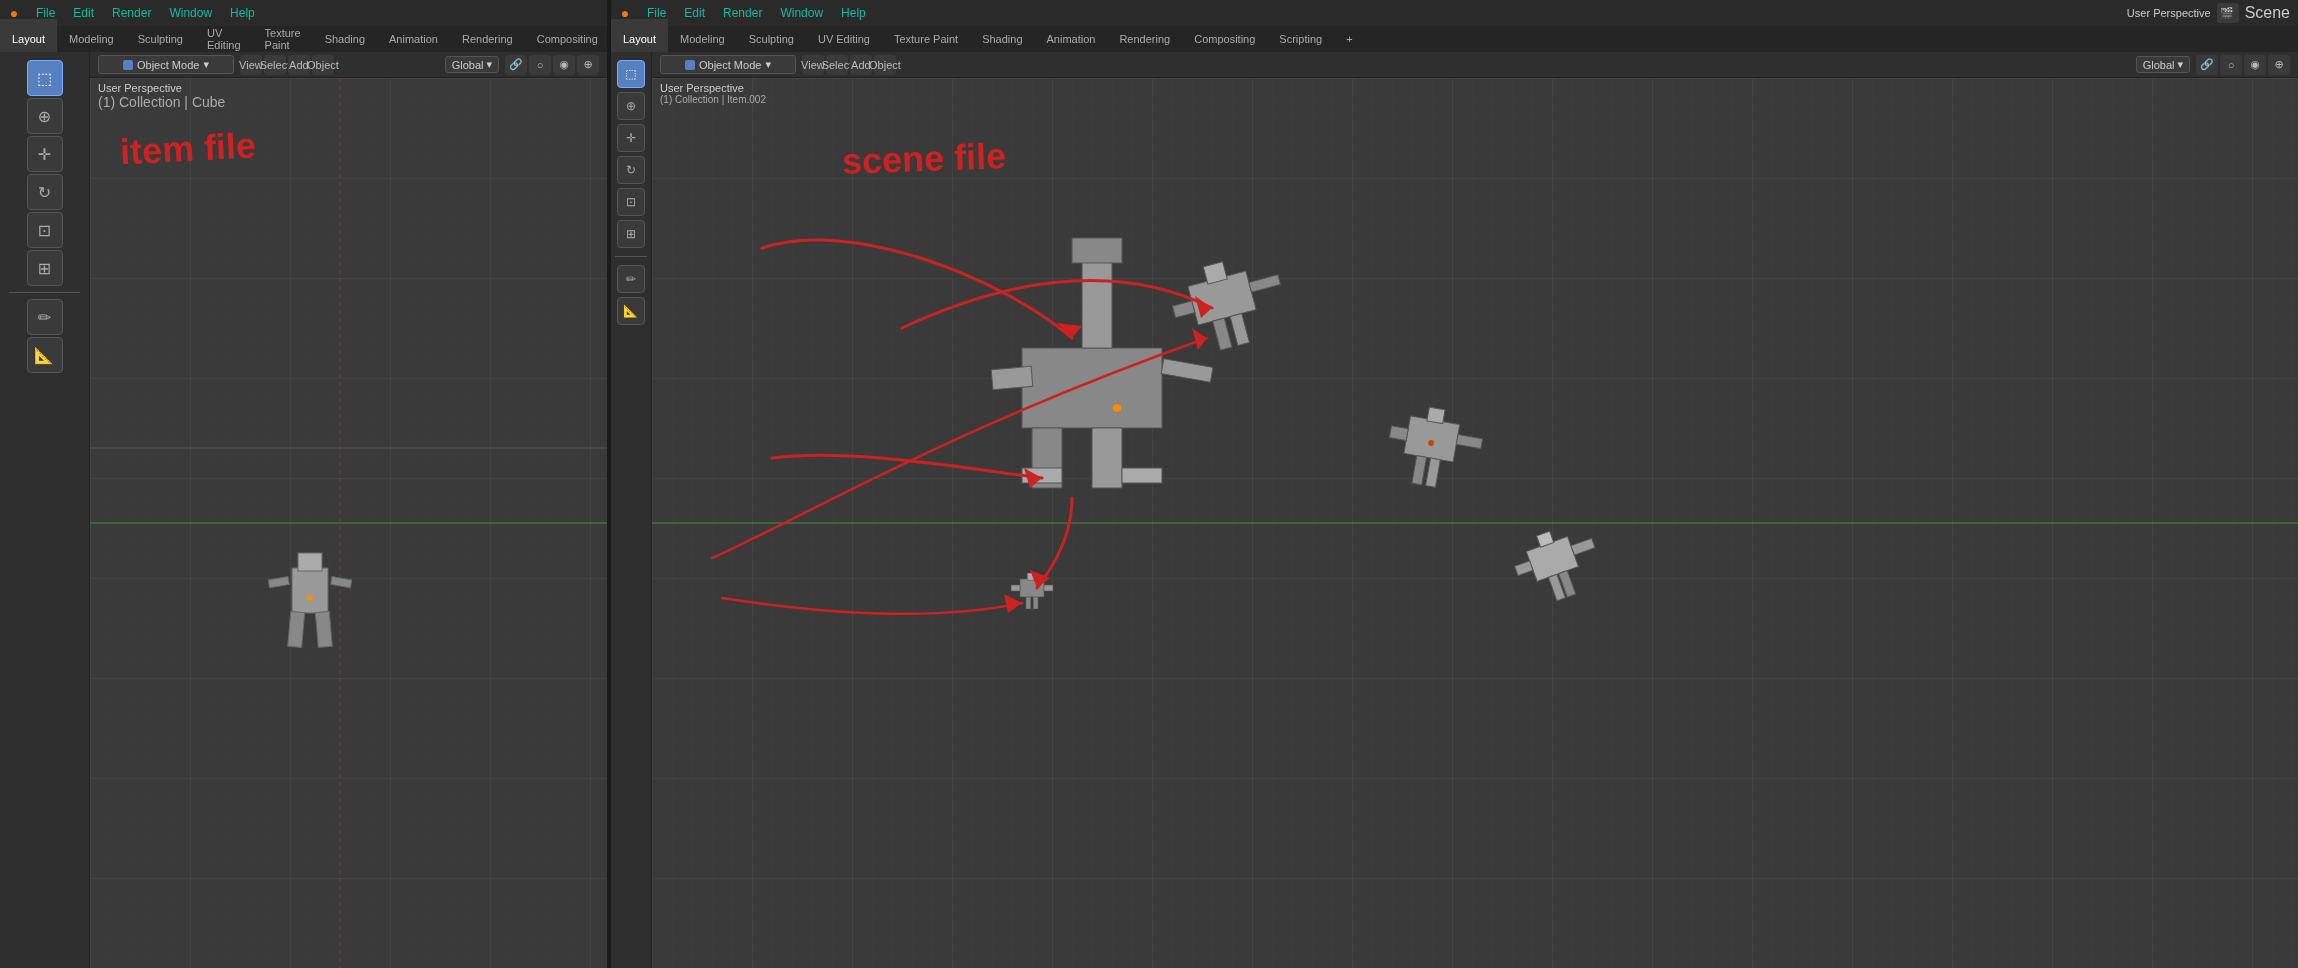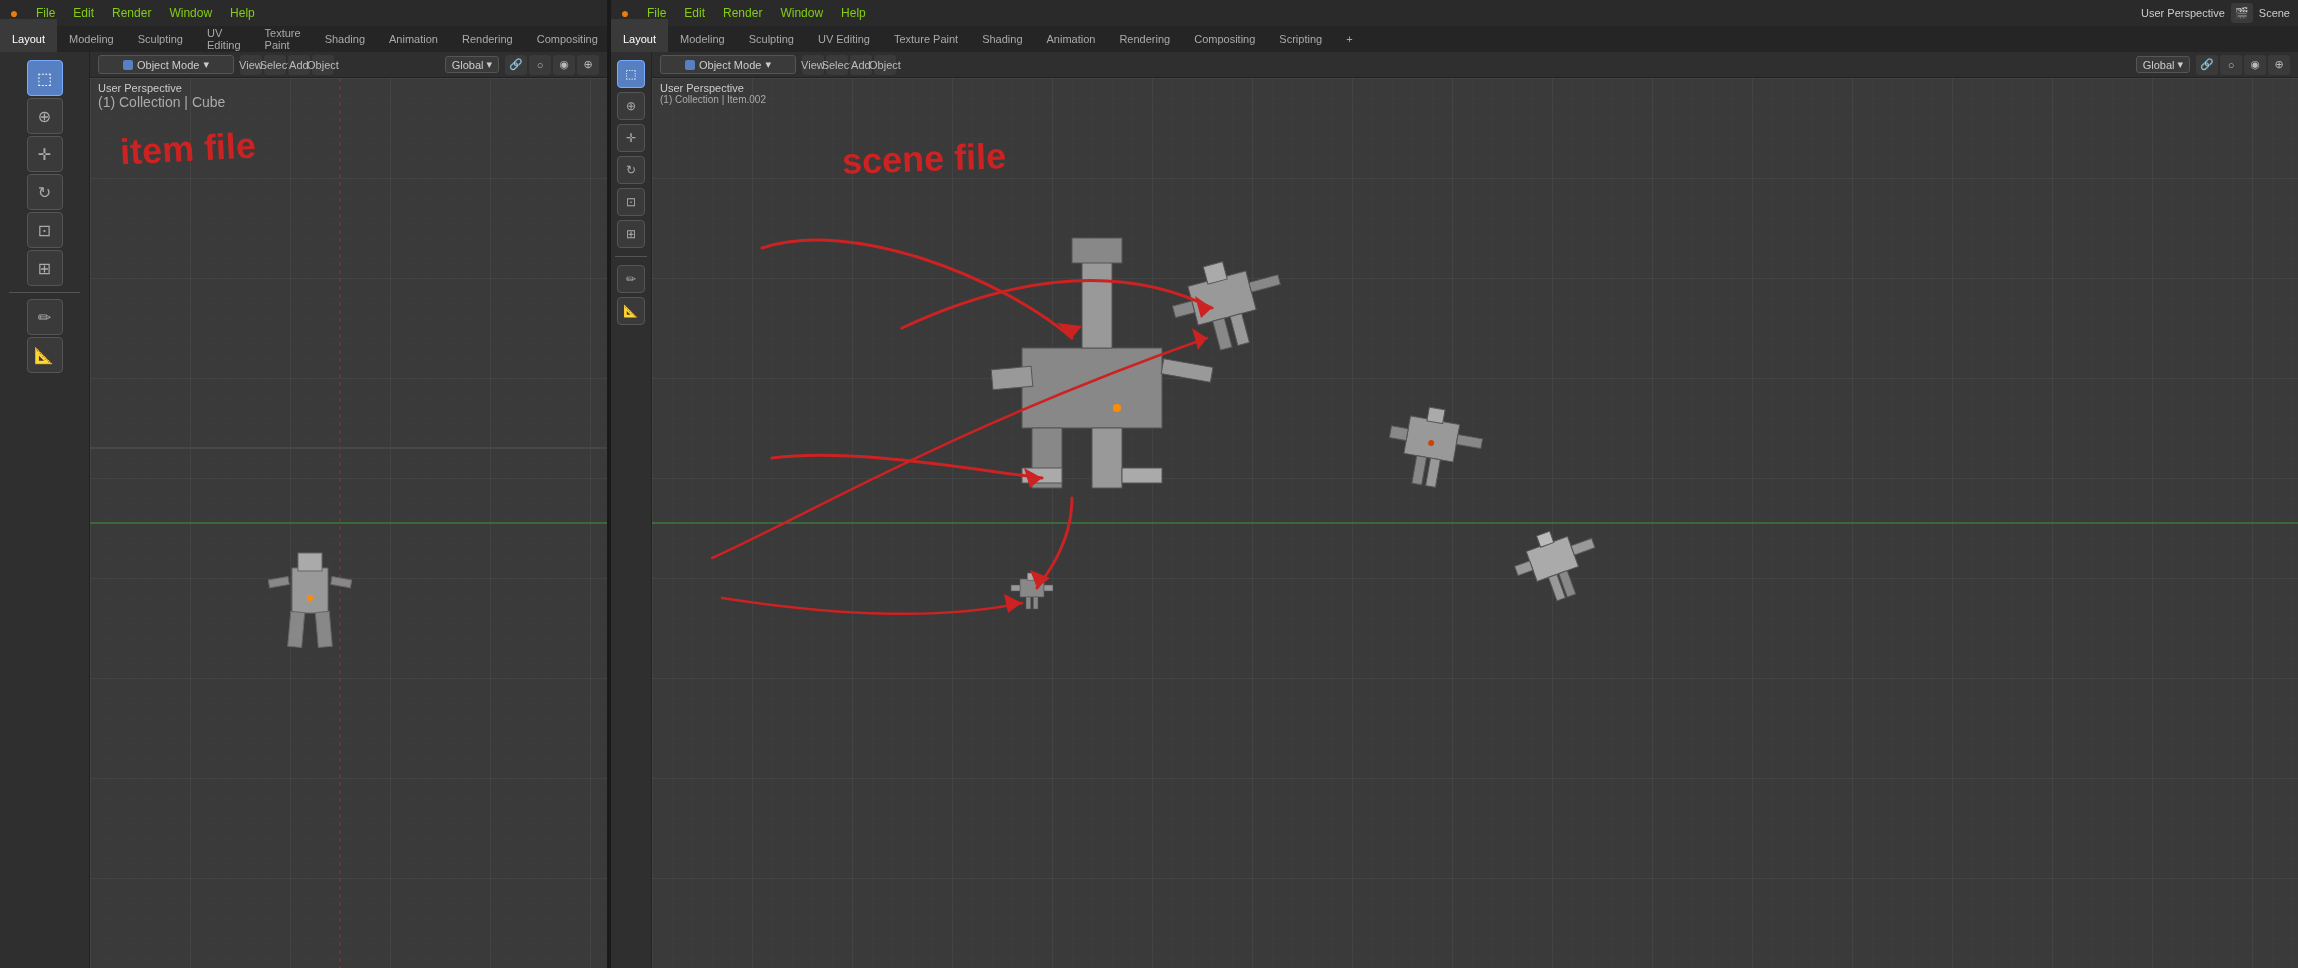--- a/index.html
+++ b/index.html
@@ -37,21 +37,21 @@
       font-weight: bold;
     }
 
     .menu-items {
       display: flex;
       gap: 2px;
     }
 
     .menu-item {
       padding: 2px 8px;
-      color: #84cc16;
+      color: #14b8a6;
       font-size: 12px;
       cursor: pointer;
     }
 
     .tab-bar-left {
       position: absolute;
       top: 26px;
       left: 0;
       width: 607px;
       height: 26px;
@@ -424,21 +424,21 @@
     <span class="menu-item">File</span>
     <span class="menu-item">Edit</span>
     <span class="menu-item">Render</span>
     <span class="menu-item">Window</span>
     <span class="menu-item">Help</span>
   </div>
   <div style="flex:1;"></div>
   <div style="display:flex;align-items:center;gap:6px;padding-right:8px;">
     <span style="font-size:11px;color:#ccc;">User Perspective</span>
     <span class="icon-btn">🎬</span>
-    <span style="font-size:11px;color:#ccc;">Scene</span>
+    <span style="font-size:16px;color:#ccc;">Scene</span>
   </div>
 </div>
 
 <div class="tab-bar-right">
   <div class="tab active">Layout</div>
   <div class="tab">Modeling</div>
   <div class="tab">Sculpting</div>
   <div class="tab">UV Editing</div>
   <div class="tab">Texture Paint</div>
   <div class="tab">Shading</div>

